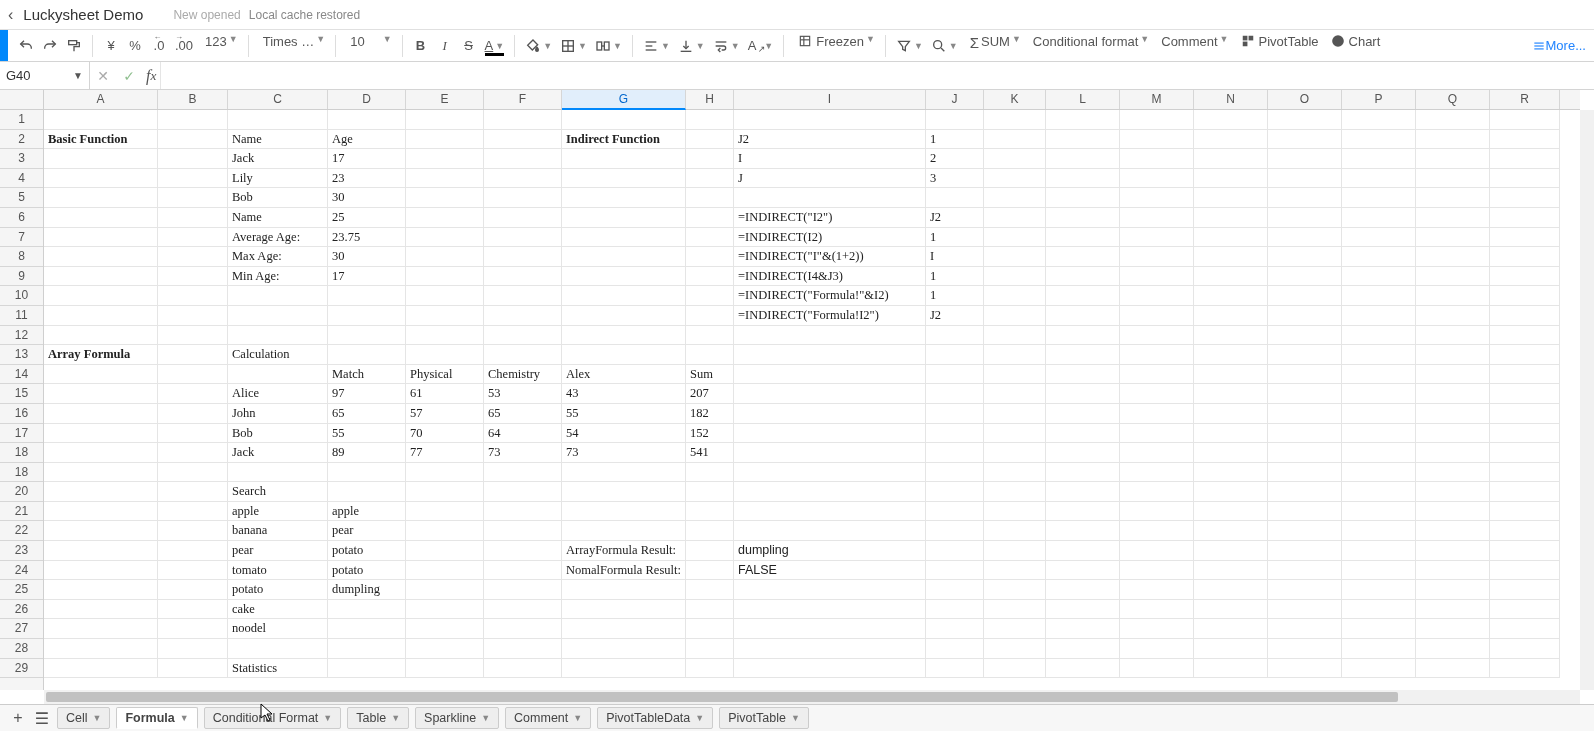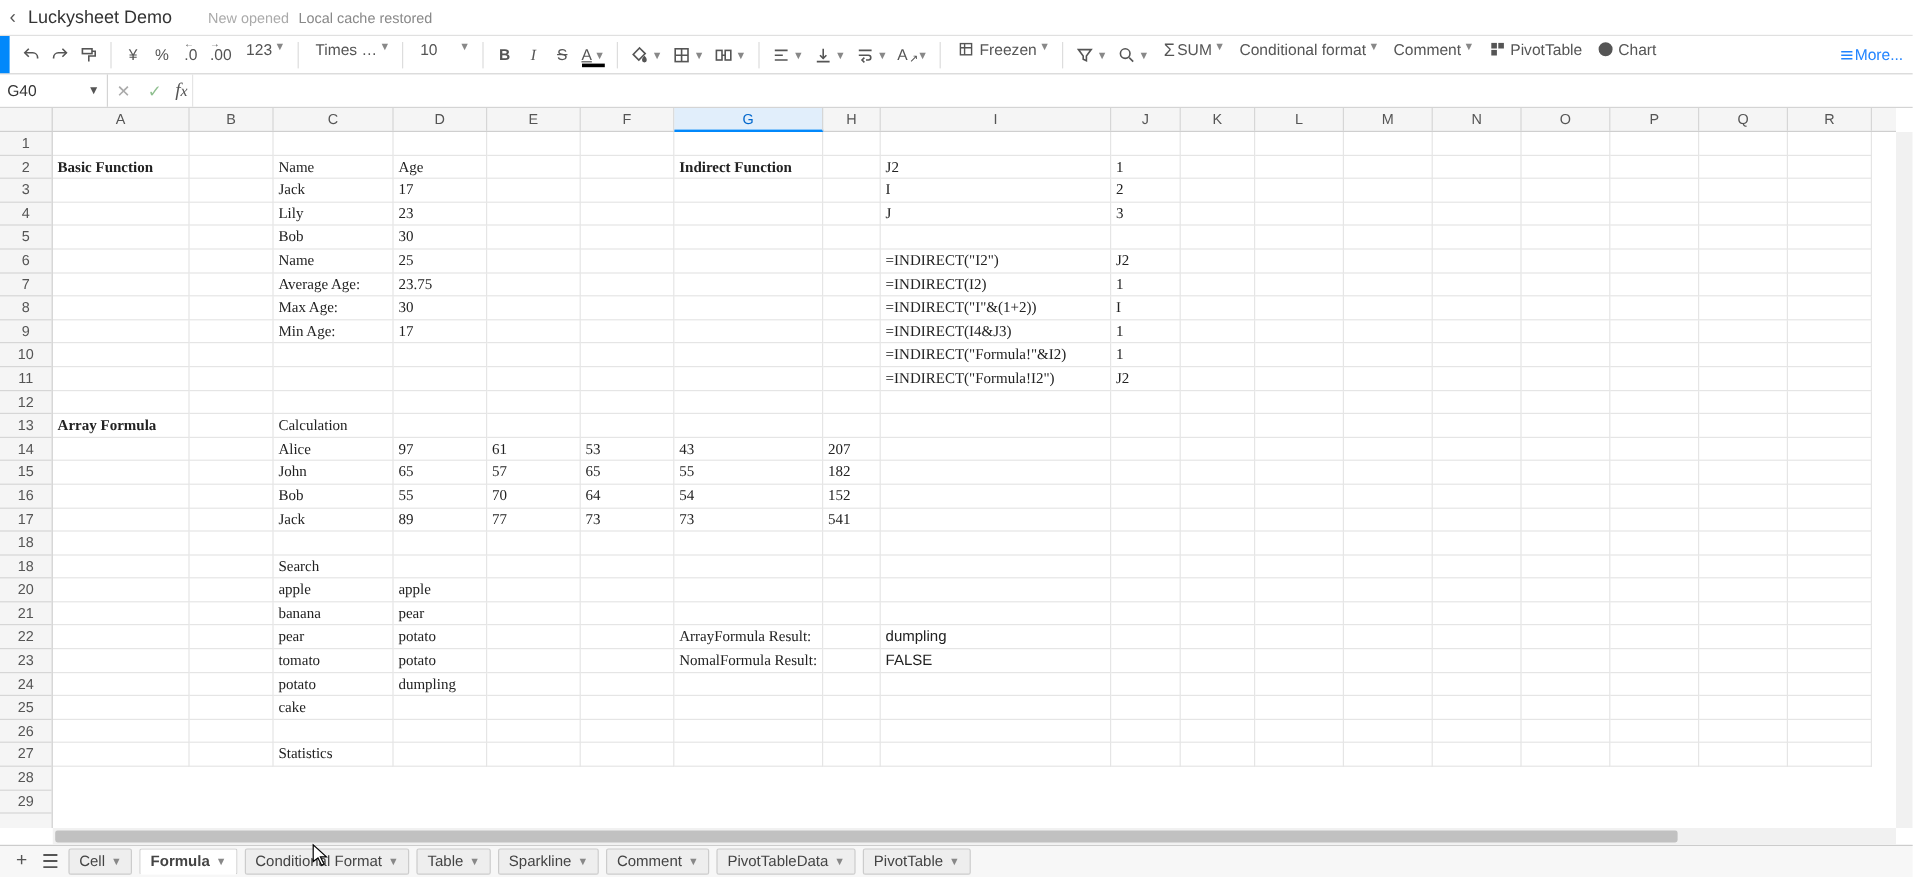--- a/index.html
+++ b/index.html
@@ -588,20 +588,40 @@
         <div class="cell" style="width: 74px;"></div>
         <div class="cell" style="width: 74px;"></div>
         <div class="cell" style="width: 74px;"></div>
         <div class="cell" style="width: 74px;"></div>
         <div class="cell" style="width: 74px;"></div>
         <div class="cell" style="width: 70px;"></div>
       </div>
       <div class="grid-row">
         <div class="cell" style="width: 114px;"></div>
         <div class="cell" style="width: 70px;"></div>
+        <div class="cell" style="width: 100px;"></div>
+        <div class="cell" style="width: 78px;">Match</div>
+        <div class="cell" style="width: 78px;">Physical</div>
+        <div class="cell" style="width: 78px;">Chemistry</div>
+        <div class="cell" style="width: 124px;">Alex</div>
+        <div class="cell" style="width: 48px;">Sum</div>
+        <div class="cell" style="width: 192px;"></div>
+        <div class="cell" style="width: 58px;"></div>
+        <div class="cell" style="width: 62px;"></div>
+        <div class="cell" style="width: 74px;"></div>
+        <div class="cell" style="width: 74px;"></div>
+        <div class="cell" style="width: 74px;"></div>
+        <div class="cell" style="width: 74px;"></div>
+        <div class="cell" style="width: 74px;"></div>
+        <div class="cell" style="width: 74px;"></div>
+        <div class="cell" style="width: 70px;"></div>
+      </div>
+      <div class="grid-row">
+        <div class="cell" style="width: 114px;"></div>
+        <div class="cell" style="width: 70px;"></div>
         <div class="cell" style="width: 100px;">Alice</div>
         <div class="cell" style="width: 78px;">97</div>
         <div class="cell" style="width: 78px;">61</div>
         <div class="cell" style="width: 78px;">53</div>
         <div class="cell" style="width: 124px;">43</div>
         <div class="cell" style="width: 48px;">207</div>
         <div class="cell" style="width: 192px;"></div>
         <div class="cell" style="width: 58px;"></div>
         <div class="cell" style="width: 62px;"></div>
         <div class="cell" style="width: 74px;"></div>
@@ -809,20 +829,40 @@
         <div class="cell" style="width: 74px;"></div>
         <div class="cell" style="width: 74px;"></div>
         <div class="cell" style="width: 74px;"></div>
         <div class="cell" style="width: 74px;"></div>
         <div class="cell" style="width: 70px;"></div>
       </div>
       <div class="grid-row">
         <div class="cell" style="width: 114px;"></div>
         <div class="cell" style="width: 70px;"></div>
         <div class="cell" style="width: 100px;">cake</div>
+        <div class="cell" style="width: 78px;"></div>
+        <div class="cell" style="width: 78px;"></div>
+        <div class="cell" style="width: 78px;"></div>
+        <div class="cell" style="width: 124px;"></div>
+        <div class="cell" style="width: 48px;"></div>
+        <div class="cell" style="width: 192px;"></div>
+        <div class="cell" style="width: 58px;"></div>
+        <div class="cell" style="width: 62px;"></div>
+        <div class="cell" style="width: 74px;"></div>
+        <div class="cell" style="width: 74px;"></div>
+        <div class="cell" style="width: 74px;"></div>
+        <div class="cell" style="width: 74px;"></div>
+        <div class="cell" style="width: 74px;"></div>
+        <div class="cell" style="width: 74px;"></div>
+        <div class="cell" style="width: 70px;"></div>
+      </div>
+      <div class="grid-row">
+        <div class="cell" style="width: 114px;"></div>
+        <div class="cell" style="width: 70px;"></div>
+        <div class="cell" style="width: 100px;">noodel</div>
         <div class="cell" style="width: 78px;"></div>
         <div class="cell" style="width: 78px;"></div>
         <div class="cell" style="width: 78px;"></div>
         <div class="cell" style="width: 124px;"></div>
         <div class="cell" style="width: 48px;"></div>
         <div class="cell" style="width: 192px;"></div>
         <div class="cell" style="width: 58px;"></div>
         <div class="cell" style="width: 62px;"></div>
         <div class="cell" style="width: 74px;"></div>
         <div class="cell" style="width: 74px;"></div>

